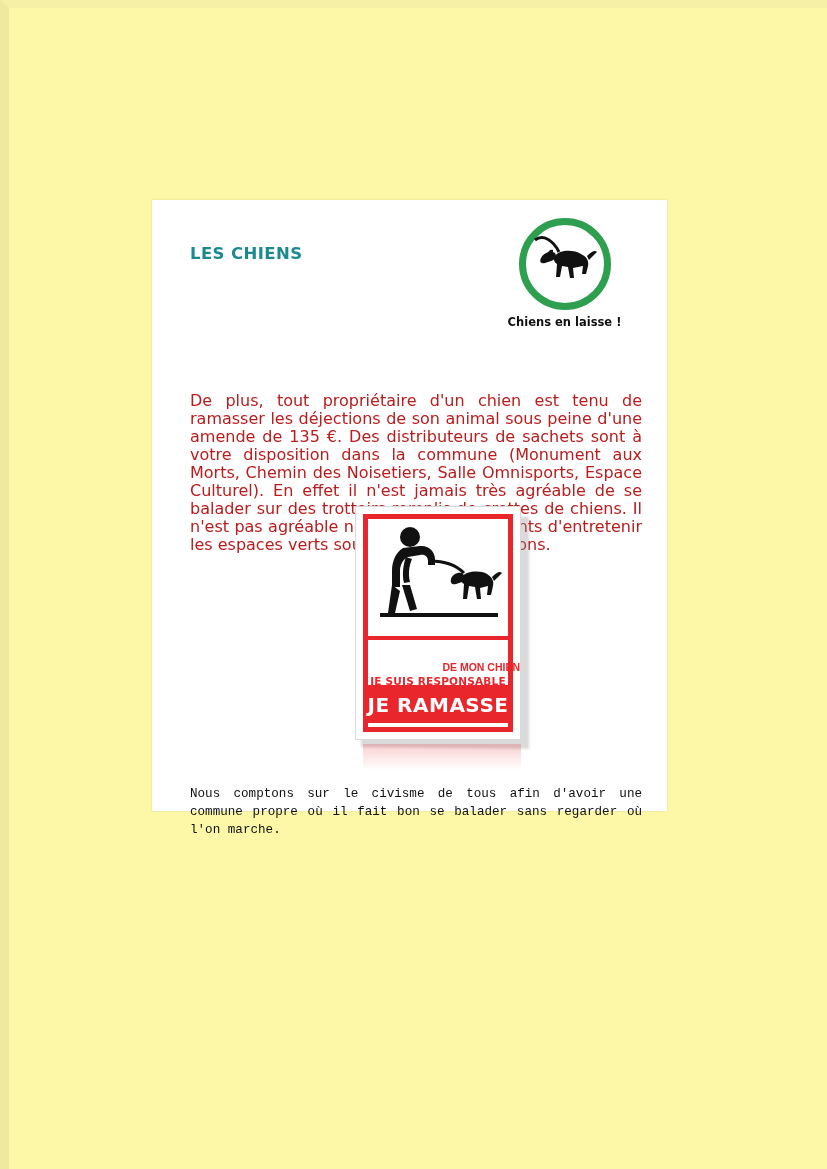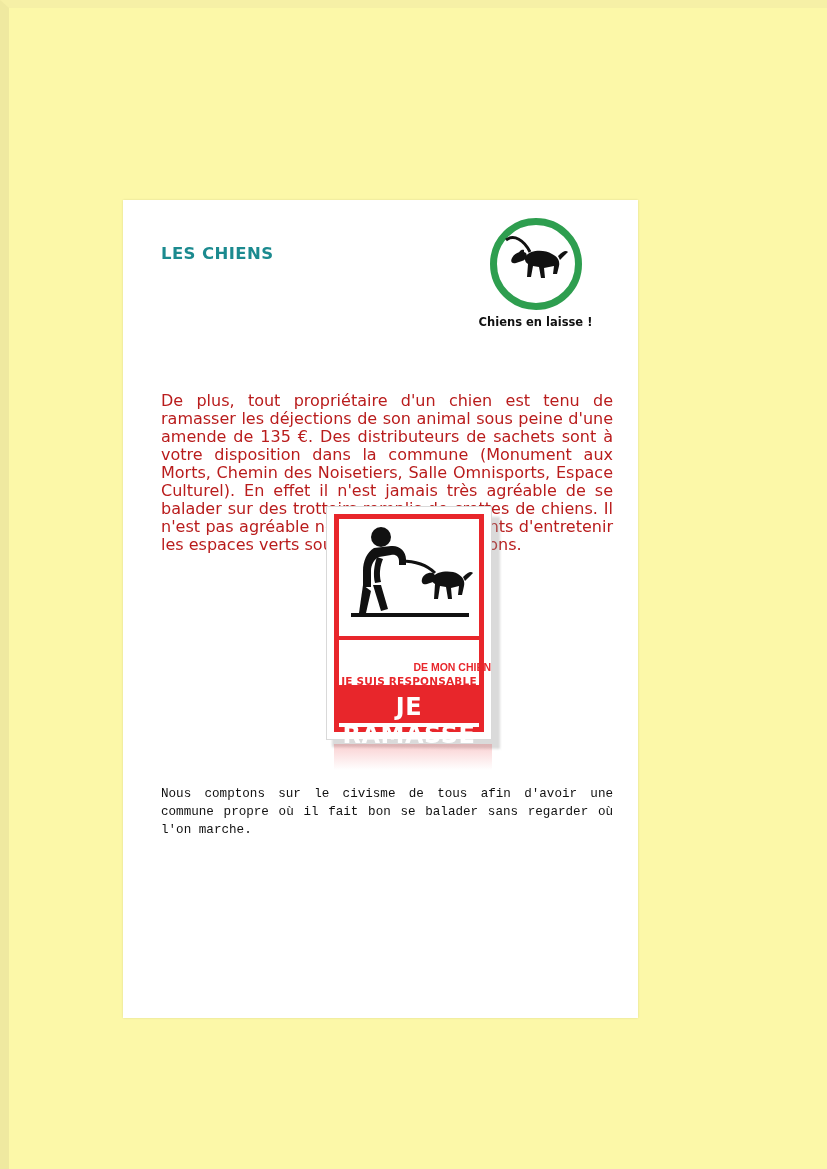--- a/index.html
+++ b/index.html
@@ -19,24 +19,24 @@
     position: absolute;
     top: 0; left: 0;
     width: 827px; height: 1169px;
     box-sizing: border-box;
     border-left: 9px solid #efe9a0;
     border-top: 8px solid #f6f0a6;
     pointer-events: none;
   }
   .page-sheet {
     position: absolute;
-    left: 123px;
+    left: 152px;
     top: 200px;
     width: 515px;
-    height: 818px;
+    height: 611px;
     background: #ffffff;
     box-shadow: 0 0 2px rgba(0,0,0,0.12);
   }
   .inner {
     position: relative;
     width: 100%;
     height: 100%;
   }
 
   
@@ -198,21 +198,21 @@
     top: 178px;
     height: 38px;
     background: #e8262b;
   }
   .sign-band-text {
     position: absolute;
     left: 0;
     right: 0;
     top: 186px;
     text-align: center;
-    font-size: 24px;
+    font-size: 20px;
     font-weight: bold;
     color: #ffffff;
     letter-spacing: 0.5px;
     font-family: "DejaVu Sans", sans-serif;
   }
   .sign-reflection {
     position: absolute;
     left: 8px;
     top: 238px;
     width: 158px;

